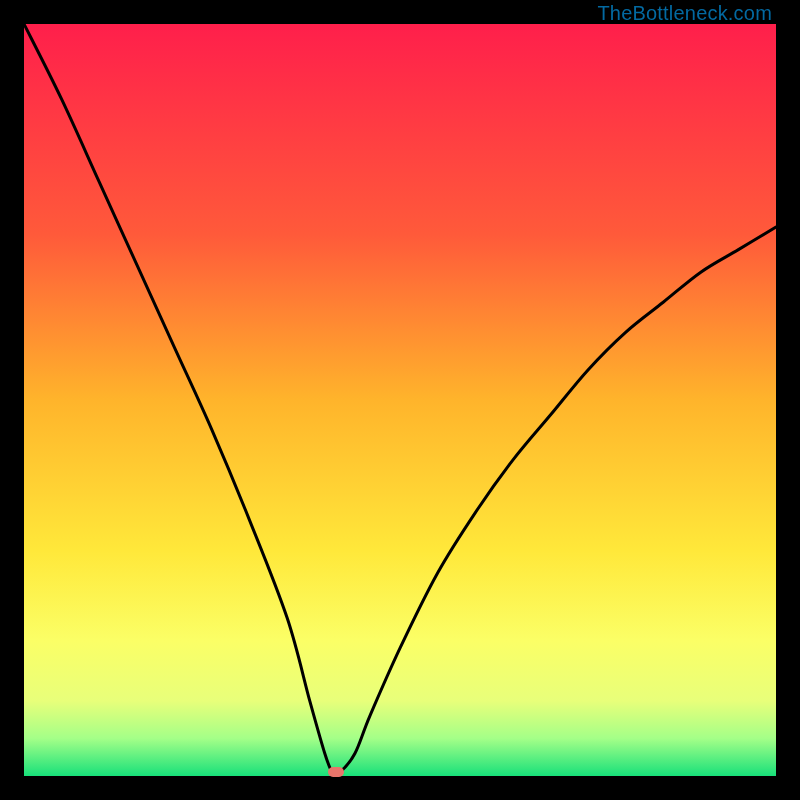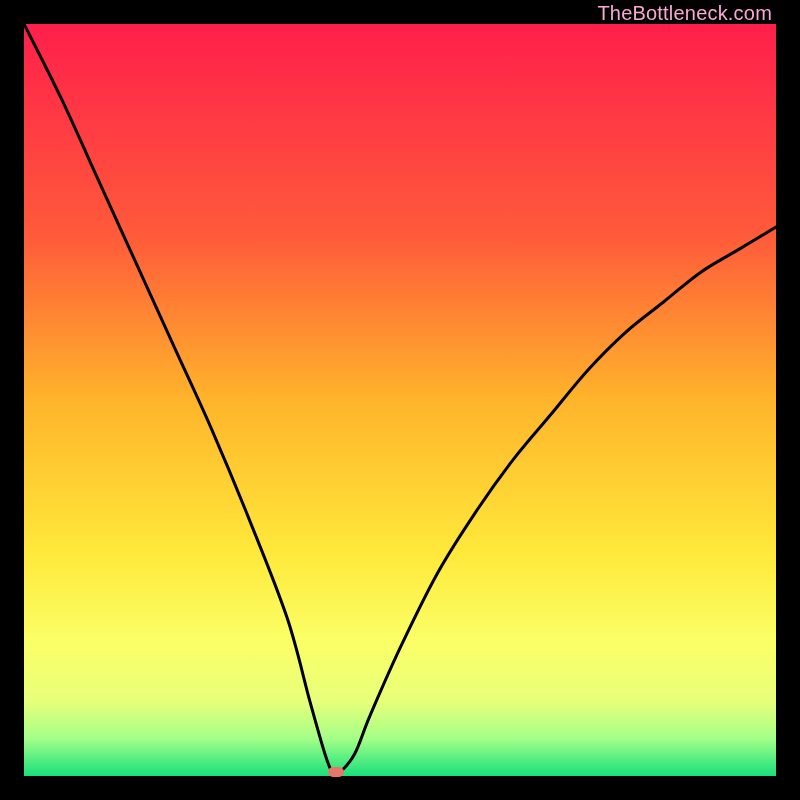--- a/index.html
+++ b/index.html
@@ -23,21 +23,21 @@
     position: absolute;
     left: 0;
     top: 0;
     width: 100%;
     height: 100%;
   }
   .watermark {
     position: absolute;
     top: 2px;
     right: 28px;
-    color: #f9a8d4;
+    color: #0369a1;
     font-size: 20px;
     letter-spacing: 0.2px;
     font-weight: 500;
   }
   .curve {
     position: absolute;
     left: 0;
     top: 0;
     width: 100%;
     height: 100%;

